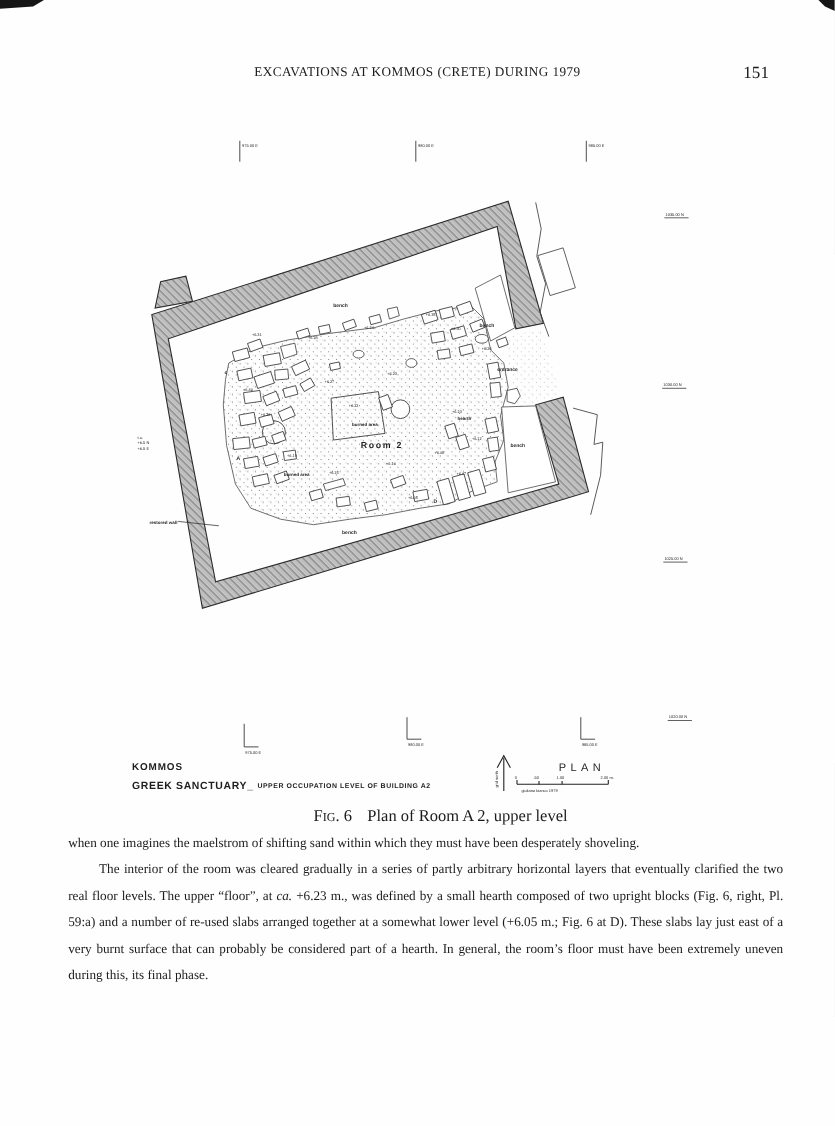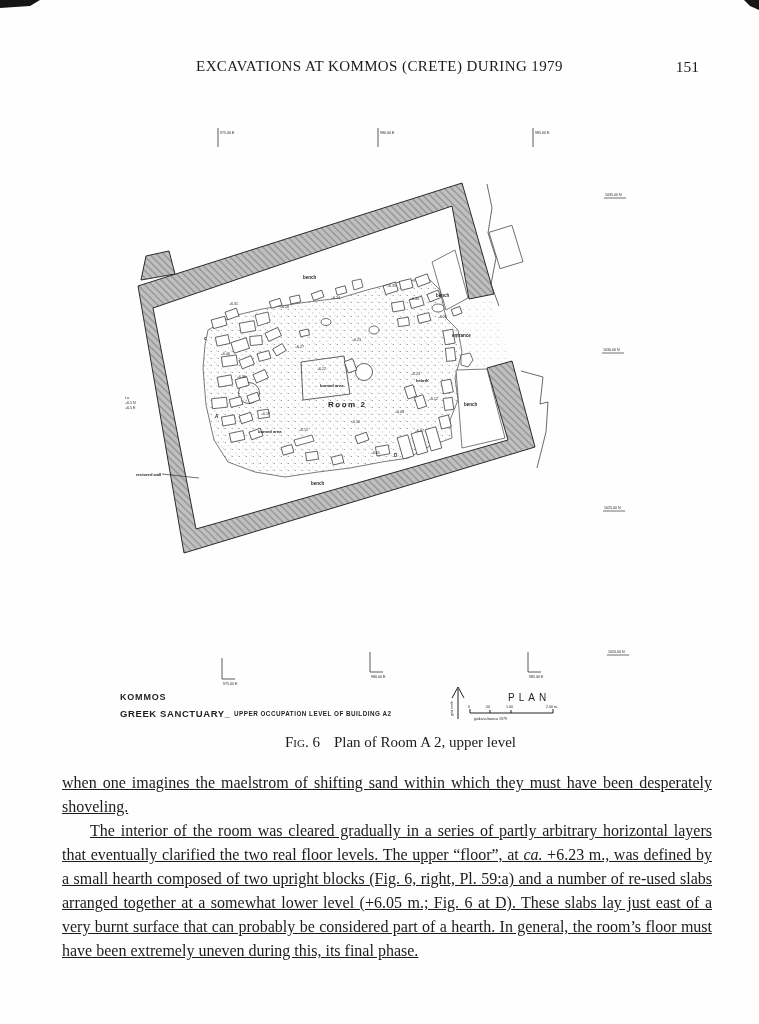--- a/index.html
+++ b/index.html
@@ -1,27 +1,27 @@
 <!DOCTYPE html>
 <html><head>
 <meta charset="utf-8">
 <style>
   html,body{margin:0;padding:0;background:#e8e8e8;}
   .page{position:relative;width:759px;height:1024px;background:#fefefe;overflow:hidden;
         font-family:"Liberation Serif",serif;color:#1b1b1b;}
   .header-row{position:absolute;top:58px;left:0;width:100%;height:20px;}
   .header-title{position:absolute;left:0;width:100%;text-align:center;
-        font-size:15px;letter-spacing:.4px;white-space:nowrap;}
+        font-size:12px;letter-spacing:.4px;white-space:nowrap;}
   .page-number{position:absolute;right:60px;top:0;font-size:15.5px;}
   .plan-svg{position:absolute;left:0;top:0;}
   .caption{position:absolute;top:734px;left:0;width:100%;text-align:center;font-size:15px;margin-left:21px;}
   .caption .figlabel{font-variant:small-caps;}
   .caption .captext{margin-left:14px;}
-  .bodytext{position:absolute;top:771px;left:62px;width:650px;
-        font-size:16px;line-height:24px;text-align:justify;text-decoration:underline;}
+  .bodytext{position:absolute;top:754px;left:62px;width:650px;
+        font-size:12px;line-height:24px;text-align:justify;}
   .bodytext p{margin:0;}
   .bodytext p.indent{text-indent:28px;}
   .it{font-style:italic;}
   
   text{font-family:"Liberation Sans",sans-serif;fill:#1e1e1e;}
   .t-site1{font-size:9px;font-weight:bold;letter-spacing:.8px;}
   .t-site2{font-size:9.5px;font-weight:bold;letter-spacing:.6px;}
   .t-site2b{font-size:6.3px;font-weight:bold;letter-spacing:.5px;}
   .t-plan{font-size:10px;letter-spacing:4px;}
   .t-room{font-size:8px;font-weight:bold;letter-spacing:1.5px;}

